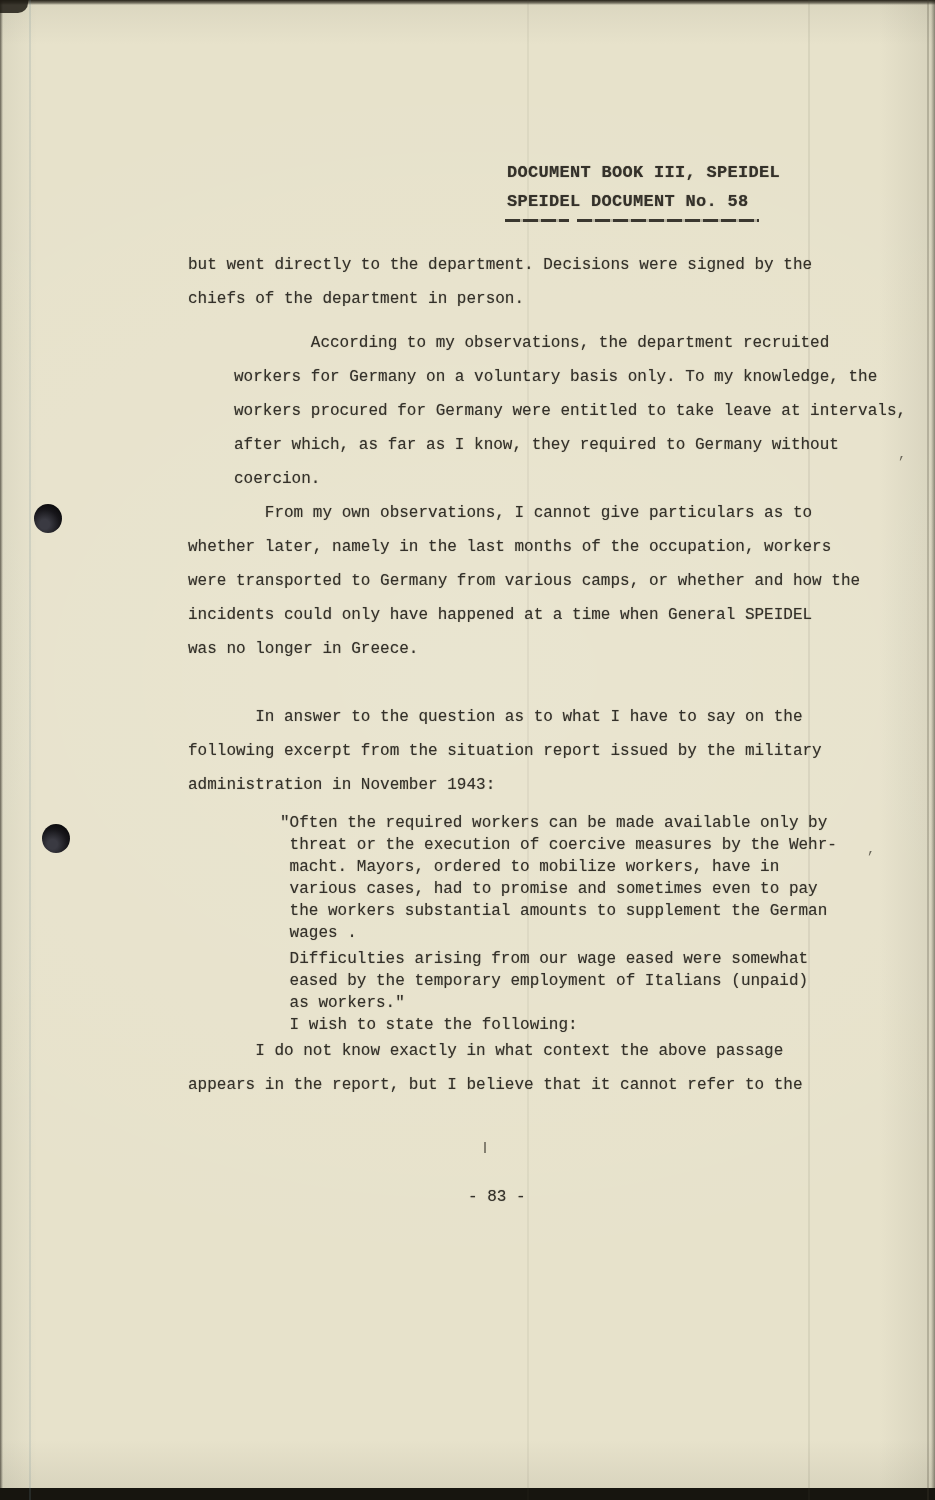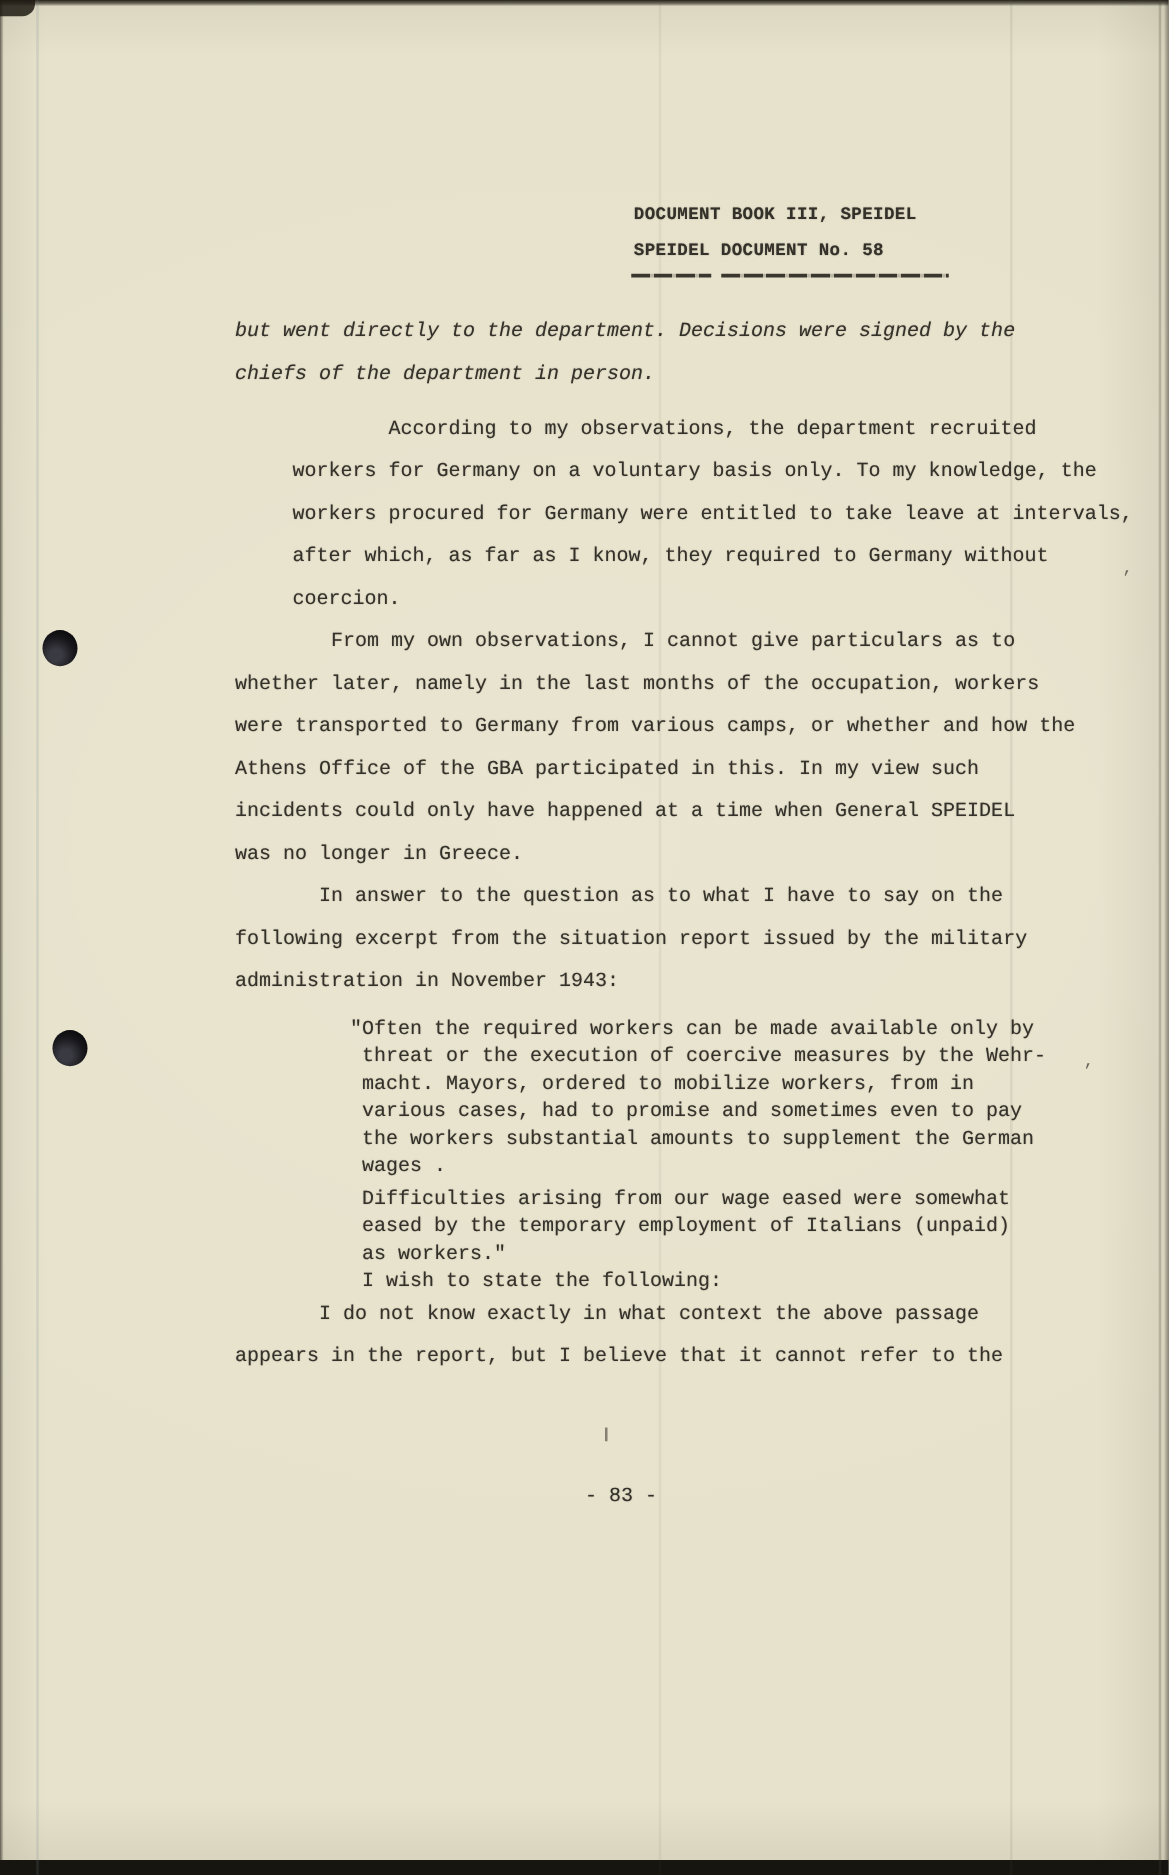--- a/index.html
+++ b/index.html
@@ -24,35 +24,35 @@
   .edge-top{position:absolute;left:0;top:0;width:935px;height:5px;background:linear-gradient(180deg,#262219 0%,rgba(38,34,25,0.55) 60%,rgba(0,0,0,0) 100%);}
   .edge-left{position:absolute;left:0;top:0;bottom:0;width:3px;background:linear-gradient(90deg,rgba(38,34,25,0.65),rgba(0,0,0,0));}
   .edge-right{position:absolute;right:0;top:0;bottom:0;width:4px;background:linear-gradient(270deg,rgba(38,34,25,0.45),rgba(0,0,0,0));}
   .edge-bottom{position:absolute;left:0;bottom:0;width:935px;height:12px;background:#17150f;}
   .corner-blob{position:absolute;left:0;top:0;width:28px;height:13px;background:rgba(30,27,20,0.85);border-bottom-right-radius:10px;}
   .punch-hole{position:absolute;width:28px;height:29px;border-radius:50%;
     background:radial-gradient(circle at 38% 70%, #3a3a42 0 18%, #17161a 55%, #000 100%);}
   .hole-1{left:34px;top:504px;}
   .hole-2{left:42px;top:824px;}
 
-  .header-block{position:absolute;left:507px;top:158px;font-size:14px;line-height:29px;font-weight:600;letter-spacing:0.3px;
+  .header-block{position:absolute;left:507px;top:158px;font-size:17px;line-height:29px;font-weight:600;letter-spacing:0.3px;
     text-shadow:0 0 1px rgba(40,36,28,0.55);}
   .underline-seg{position:absolute;height:3px;top:219px;
     background:repeating-linear-gradient(90deg,#3a372f 0 15px,rgba(58,55,47,0.25) 15px 18px);}
   .useg1{left:505px;width:64px;}
   .useg2{left:577px;width:182px;}
 
   .para{position:absolute;left:188px;font-size:16px;line-height:34px;
     text-shadow:0 0 1px rgba(45,42,33,0.45);}
   .quote{position:absolute;left:280px;font-size:16px;line-height:22px;
     text-shadow:0 0 1px rgba(45,42,33,0.45);}
   .line{white-space:pre;}
   .u{text-underline-offset:3px;text-decoration-thickness:1.5px;}
 
-  .p1{top:248px;font-style:italic;} .p2{top:326px;margin-left:46px;} .p3{top:496px;} .p4{top:700px;}
+  .p1{top:248px;} .p2{top:326px;margin-left:46px;} .p3{top:496px;} .p4{top:700px;}
   .q1{top:812px;} .q2{top:948px;} .p5{top:1034px;}
 
   .page-number{position:absolute;left:455px;top:1188px;font-size:16px;
     text-shadow:0 0 1px rgba(45,42,33,0.45);margin-left:13px;}
 
   .speck{position:absolute;color:#6a665a;font-size:14px;}
   .speck-1{left:897px;top:455px;}
   .speck-2{left:866px;top:850px;}
   .tick{position:absolute;left:484px;top:1142px;width:2px;height:11px;background:rgba(90,86,74,0.7);}
 </style>
@@ -89,34 +89,33 @@
       <div class="line">        According to my observations, the department recruited</div>
       <div class="line">workers for Germany on a <span class="u">voluntary</span> basis only. To my knowledge, the</div>
       <div class="line">workers procured for Germany were entitled to take leave at intervals,</div>
       <div class="line">after which, as far as I know, they required to Germany without</div>
       <div class="line">coercion.</div>
     </div>
   <div class="para p3">
       <div class="line">        From my own observations, I cannot give particulars as to</div>
       <div class="line">whether later, namely in the last months of the occupation, workers</div>
       <div class="line">were transported to Germany from various camps, or whether and how the</div>
-      <div class="line">Athens Office of the GBA participated in this. In my view such</div>
       <div class="line">incidents could only have happened at a time when General SPEIDEL</div>
       <div class="line">was no longer in Greece.</div>
     </div>
   <div class="para p4">
       <div class="line">       In answer to the question as to what I have to say on the</div>
       <div class="line">following excerpt from the situation report issued by the military</div>
       <div class="line">administration in November 1943:</div>
     </div>
 
   <div class="quote q1">
       <div class="line">"Often the required workers can be made available only by</div>
       <div class="line"> threat or the execution of coercive measures by the Wehr-</div>
-      <div class="line"> macht. Mayors, ordered to mobilize workers, from in</div>
+      <div class="line"> macht. Mayors, ordered to mobilize workers, have in</div>
       <div class="line"> various cases, had to promise and sometimes even to pay</div>
       <div class="line"> the workers substantial amounts to supplement the German</div>
       <div class="line"> wages .</div>
     </div>
   <div class="quote q2">
       <div class="line"> Difficulties arising from our wage eased were somewhat</div>
       <div class="line"> eased by the temporary employment of Italians (unpaid)</div>
       <div class="line"> as workers."</div>
       <div class="line"> I wish to state the following:</div>
     </div>

